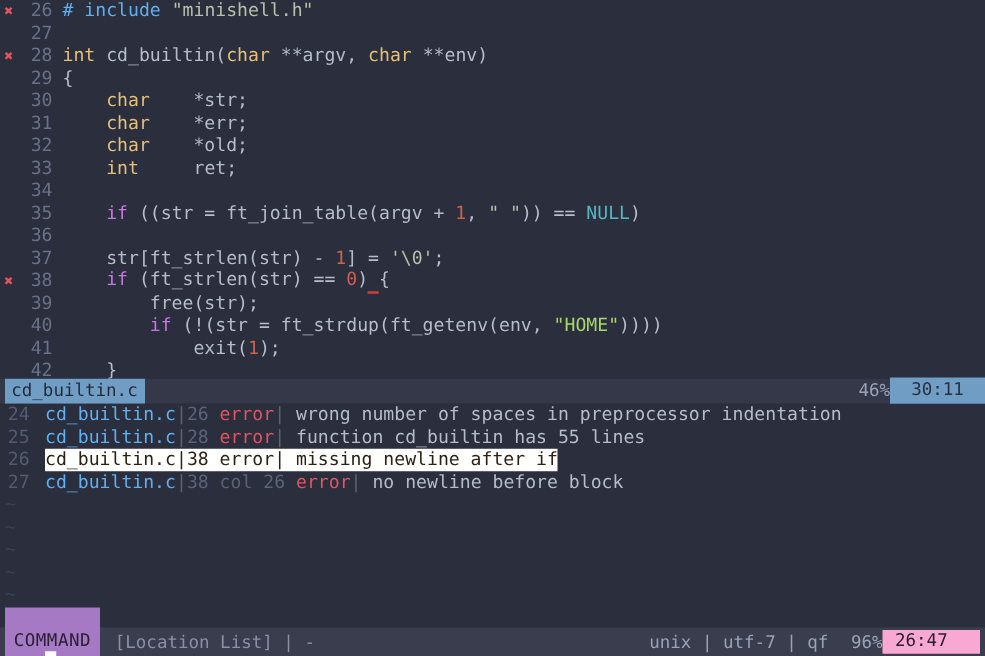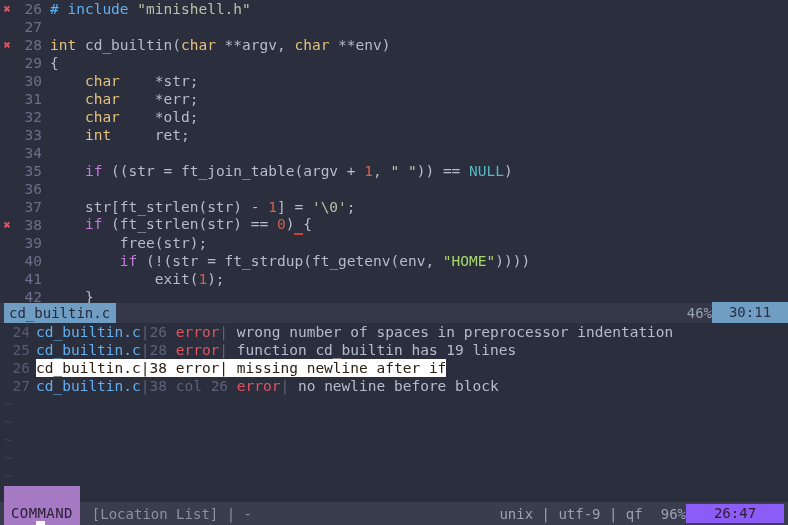--- a/index.html
+++ b/index.html
@@ -115,21 +115,21 @@
   .qf-line {
     display: flex;
     align-items: center;
     height: 18px;
     white-space: pre;
     font-size: 14.5px;
   }
   .qf-num {
     width: 30px;
     min-width: 30px;
-    text-align: right;
+    text-align: center;
     color: #555b72;
     padding-right: 6px;
   }
   .qf-body { display: inline-block; }
   .qf-file  { color: #61afef; }
   .qf-sep   { color: #5c6378; }
   .qf-lnum  { color: #5c6378; }
   .qf-col   { color: #5c6378; }
   .qf-err   { color: #e05561; }
   .qf-msg   { color: #b6bcca; }
@@ -174,27 +174,27 @@
     letter-spacing: 0.4px;
   }
   .bufname {
     color: #8b90a5;
     margin-left: 12px;
   }
   .bb-spacer { flex: 1; }
   .fileinfo { color: #9aa2b5; margin-right: 18px; }
   .bb-pct   { color: #9aa2b5; }
   .bb-ruler {
-    background: #8b5cf6;
+    background: #f9a8d4;
     color: #2b2033;
     height: 19px;
     line-height: 19px;
-    padding: 0 20px;
+    padding: 0 10px;
     min-width: 58px;
-    text-align: center;
+    text-align: left;
     margin-right: 4px;
   }
   .cursor-block {
     position: absolute;
     width: 9px;
     height: 4px;
     background: #ffffff;
     left: 36px;
     top: 521px;
   }
@@ -226,34 +226,34 @@
 
   <div class="editor-status">
     <span class="fname-badge">cd_builtin.c</span>
     <span class="status-spacer"></span>
     <span class="pct">46%</span>
     <span class="ruler-badge">30:11</span>
   </div>
 
   <div class="qf" id="qf-pane">
       <div class="qf-line"><span class="qf-num">24</span><span class="qf-body"><span class="qf-file">cd_builtin.c</span><span class="qf-sep">|</span><span class="qf-lnum">26</span><span class="qf-err"> error</span><span class="qf-sep">|</span><span class="qf-msg"> wrong number of spaces in preprocessor indentation</span></span></div>
-      <div class="qf-line"><span class="qf-num">25</span><span class="qf-body"><span class="qf-file">cd_builtin.c</span><span class="qf-sep">|</span><span class="qf-lnum">28</span><span class="qf-err"> error</span><span class="qf-sep">|</span><span class="qf-msg"> function cd_builtin has 19 lines</span></span></div>
+      <div class="qf-line"><span class="qf-num">25</span><span class="qf-body"><span class="qf-file">cd_builtin.c</span><span class="qf-sep">|</span><span class="qf-lnum">28</span><span class="qf-err"> error</span><span class="qf-sep">|</span><span class="qf-msg"> function cd_builtin has 55 lines</span></span></div>
       <div class="qf-line selected"><span class="qf-num">26</span><span class="qf-body"><span class="qf-file">cd_builtin.c</span><span class="qf-sep">|</span><span class="qf-lnum">38</span><span class="qf-err"> error</span><span class="qf-sep">|</span><span class="qf-msg"> missing newline after if</span></span></div>
       <div class="qf-line"><span class="qf-num">27</span><span class="qf-body"><span class="qf-file">cd_builtin.c</span><span class="qf-sep">|</span><span class="qf-lnum">38</span><span class="qf-col"> col </span><span class="qf-col">26</span><span class="qf-err"> error</span><span class="qf-sep">|</span><span class="qf-msg"> no newline before block</span></span></div>
       <div class="tilde-line">~</div>
       <div class="tilde-line">~</div>
       <div class="tilde-line">~</div>
       <div class="tilde-line">~</div>
       <div class="tilde-line">~</div>
       <div class="tilde-line">~</div>
     </div>
 
   <div class="bottom-bar">
     <span class="mode-badge">COMMAND</span>
     <span class="bufname">[Location List] | -</span>
     <span class="bb-spacer"></span>
-    <span class="fileinfo">unix | utf-9 | qf</span>
+    <span class="fileinfo">unix | utf-7 | qf</span>
     <span class="bb-pct">96%</span>
     <span class="bb-ruler">26:47</span>
   </div>
 
   <div class="cursor-block"></div>
 </div>
 
 </body></html>

